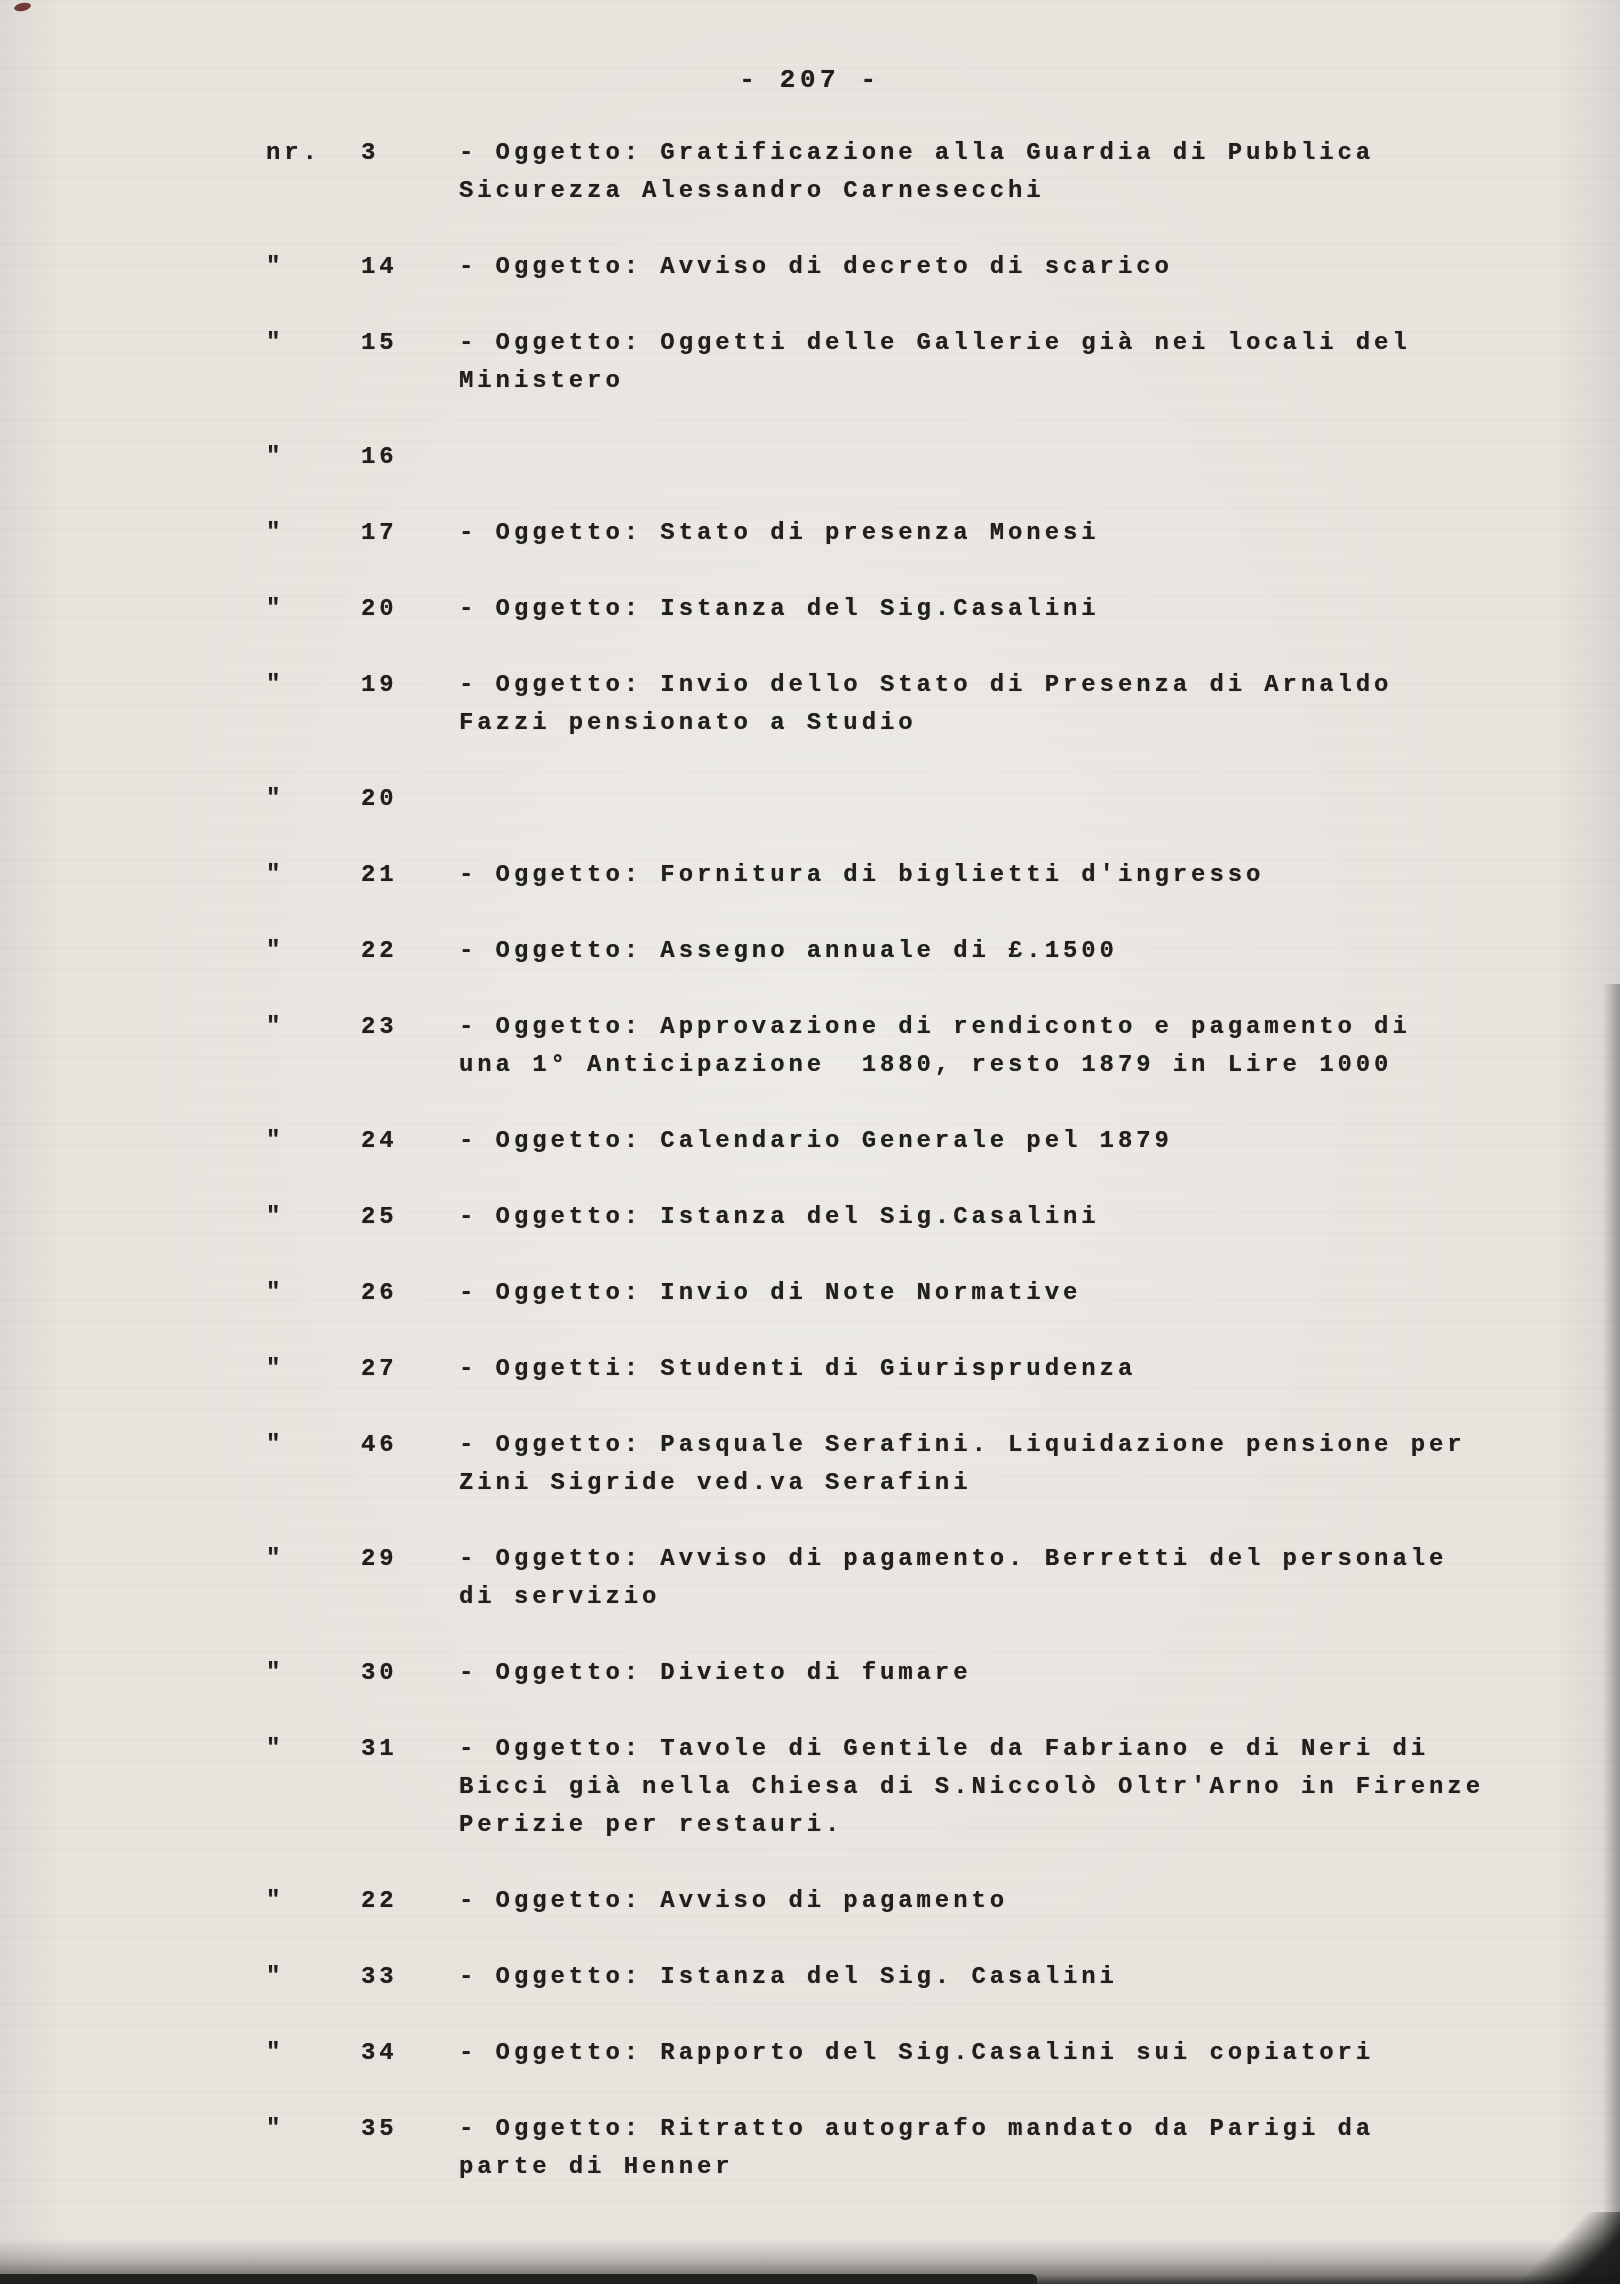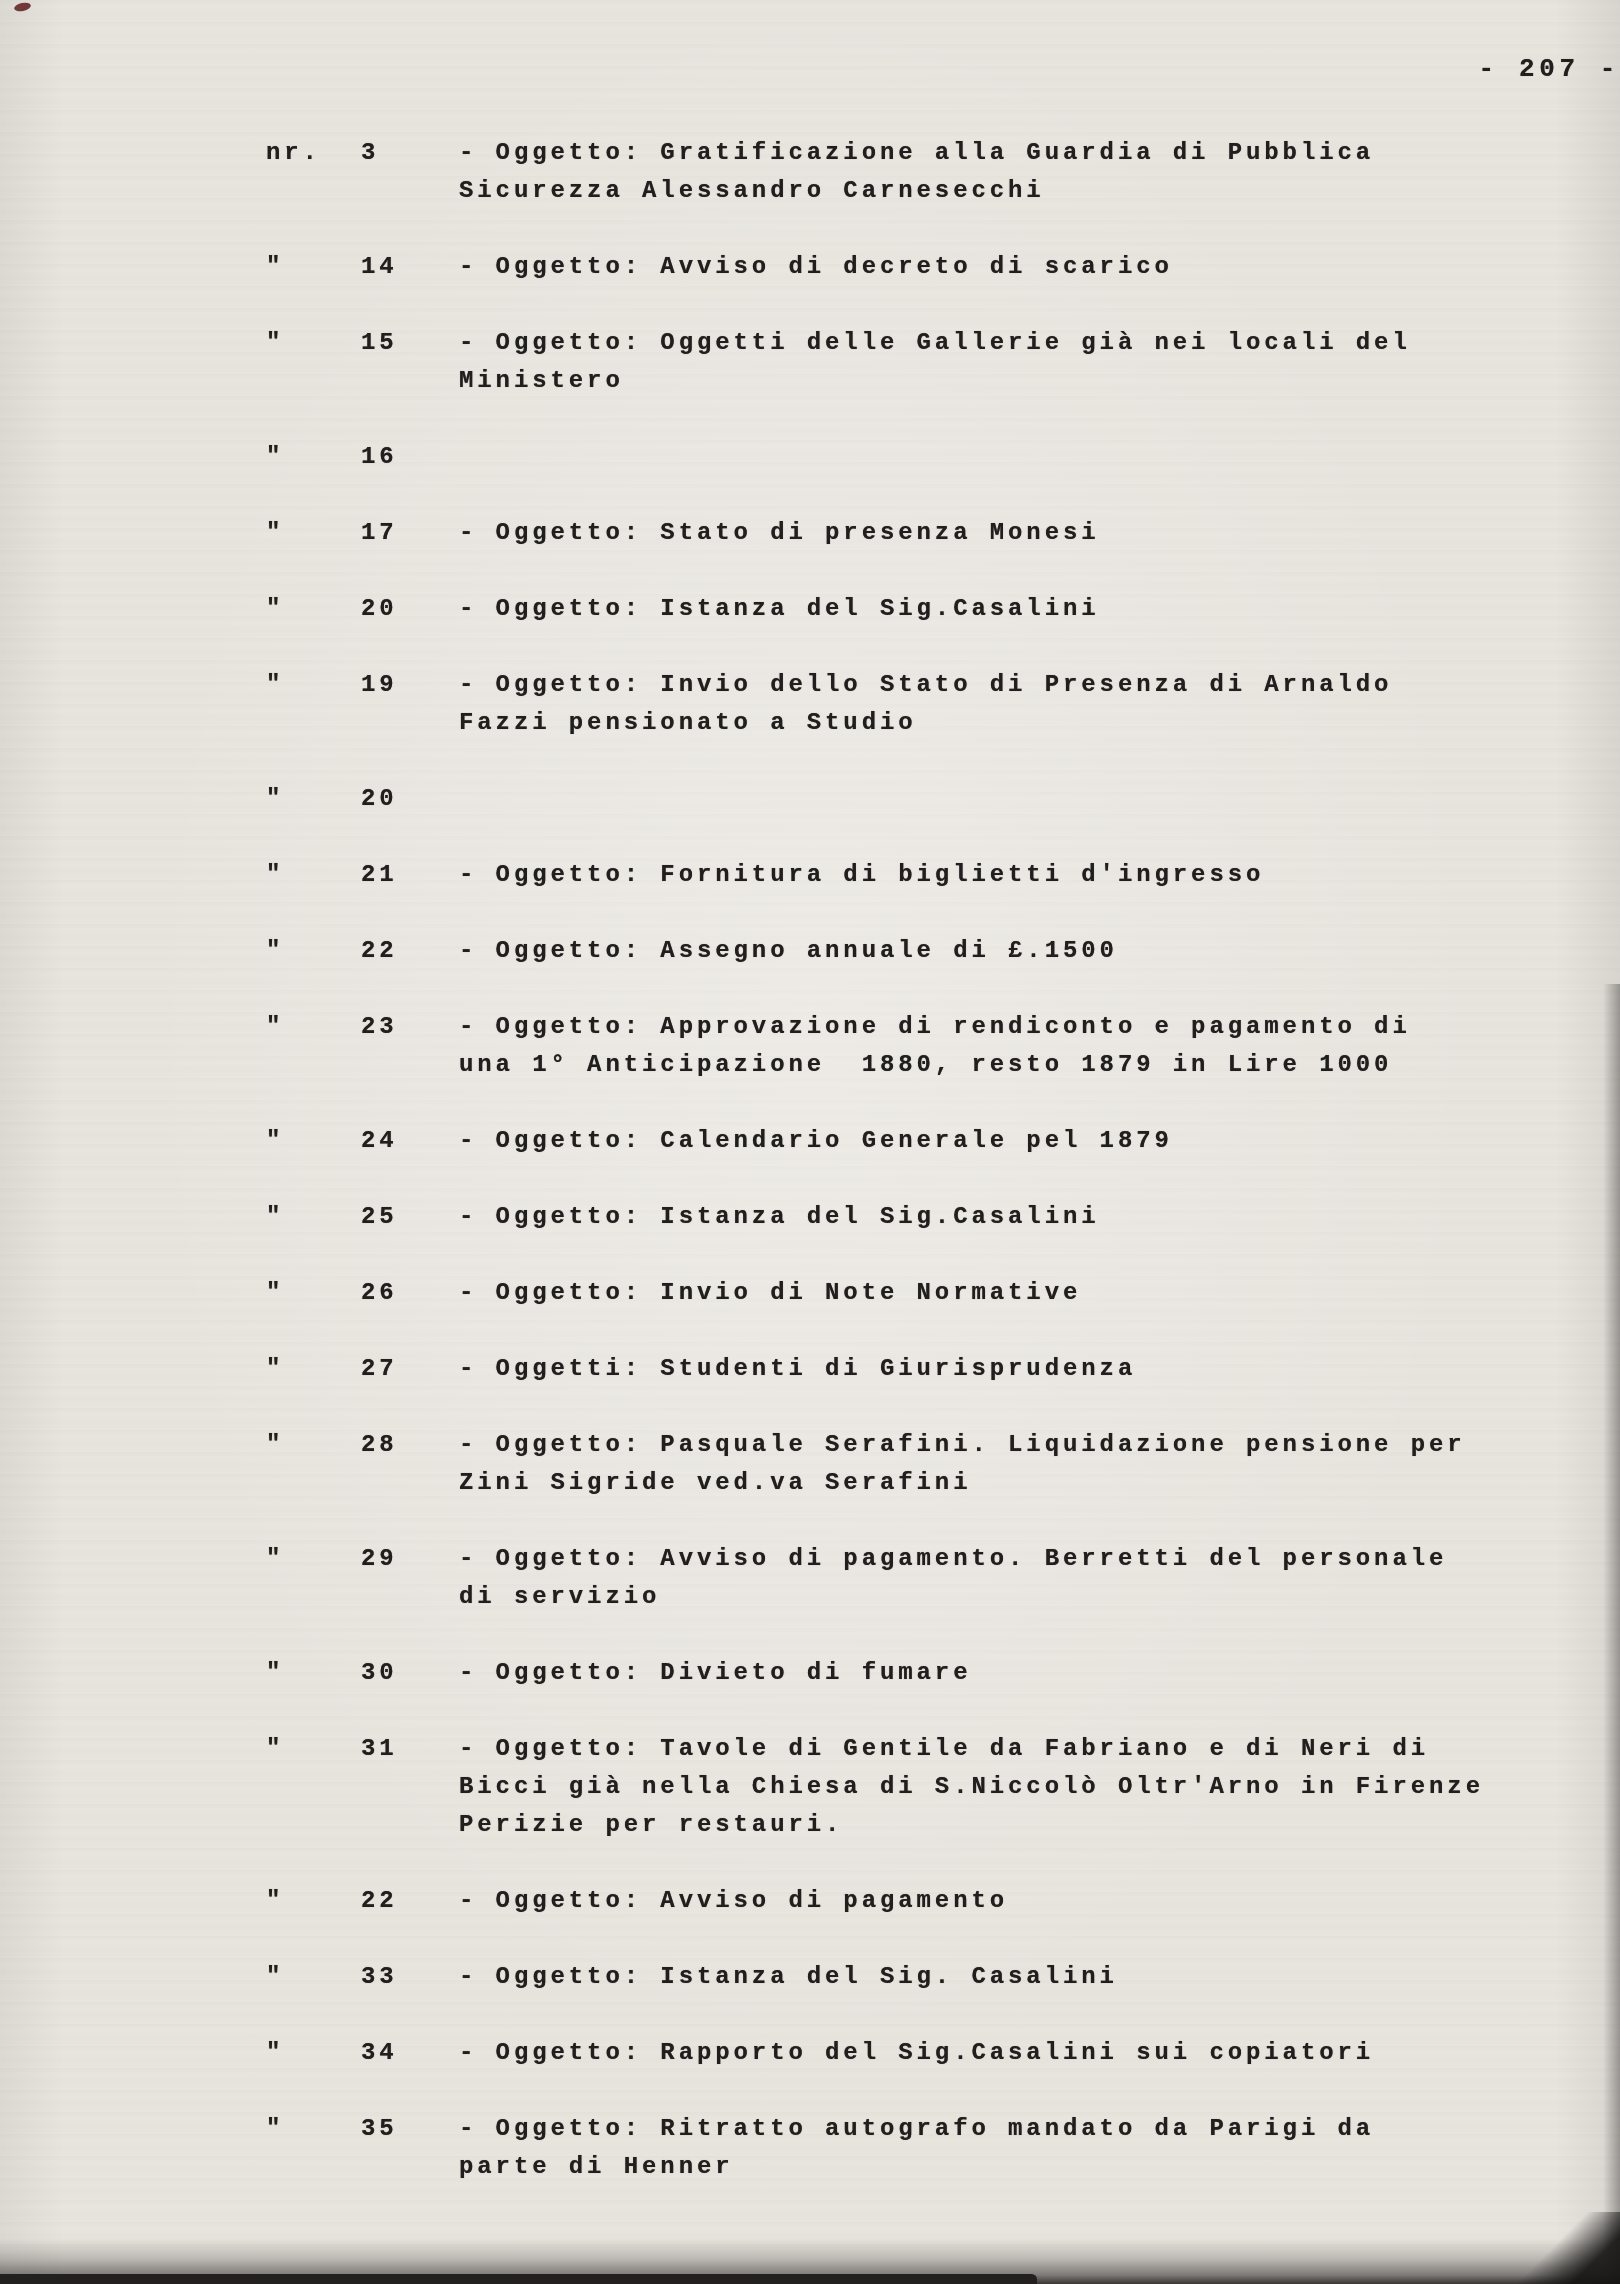--- a/index.html
+++ b/index.html
@@ -15,24 +15,24 @@
       radial-gradient(ellipse at 50% 45%, rgba(255,255,255,0.25) 0%, rgba(0,0,0,0) 60%),
       linear-gradient(to right, rgba(0,0,0,0.05) 0%, rgba(0,0,0,0) 4%, rgba(0,0,0,0) 96%, rgba(0,0,0,0.07) 100%),
       repeating-linear-gradient(to bottom, rgba(0,0,0,0.018) 0px, rgba(0,0,0,0) 5.9px, rgba(0,0,0,0.012) 13.8px, rgba(0,0,0,0) 22px),
       var(--paper, #e8e5df);
     overflow: hidden;
     font-family: "Liberation Mono", "DejaVu Sans Mono", monospace;
     color: var(--ink, #201f1d);
   }
   .page-number {
     position: absolute;
-    top: 54px;
+    top: 65px;
     left: 0;
     width: 100%;
-    text-align: right;
+    text-align: center;
     font-size: 26px;
     font-weight: bold;
     letter-spacing: 4.6px;
     text-shadow: 0 0 0.7px rgba(32,31,29,0.7);
   }
   .entries {
     position: absolute;
     top: 134px;
     left: 266px;
     right: 72px;
@@ -185,21 +185,21 @@
   </div>
 
   <div class="entry">
     <span class="col-label">"</span>
     <span class="col-num">27</span>
     <span class="col-text">- Oggetti: Studenti di Giurisprudenza</span>
   </div>
 
   <div class="entry">
     <span class="col-label">"</span>
-    <span class="col-num">28</span>
+    <span class="col-num">46</span>
     <span class="col-text">- Oggetto: Pasquale Serafini. Liquidazione pensione per
 Zini Sigride ved.va Serafini</span>
   </div>
 
   <div class="entry">
     <span class="col-label">"</span>
     <span class="col-num">29</span>
     <span class="col-text">- Oggetto: Avviso di pagamento. Berretti del personale
 di servizio</span>
   </div>

